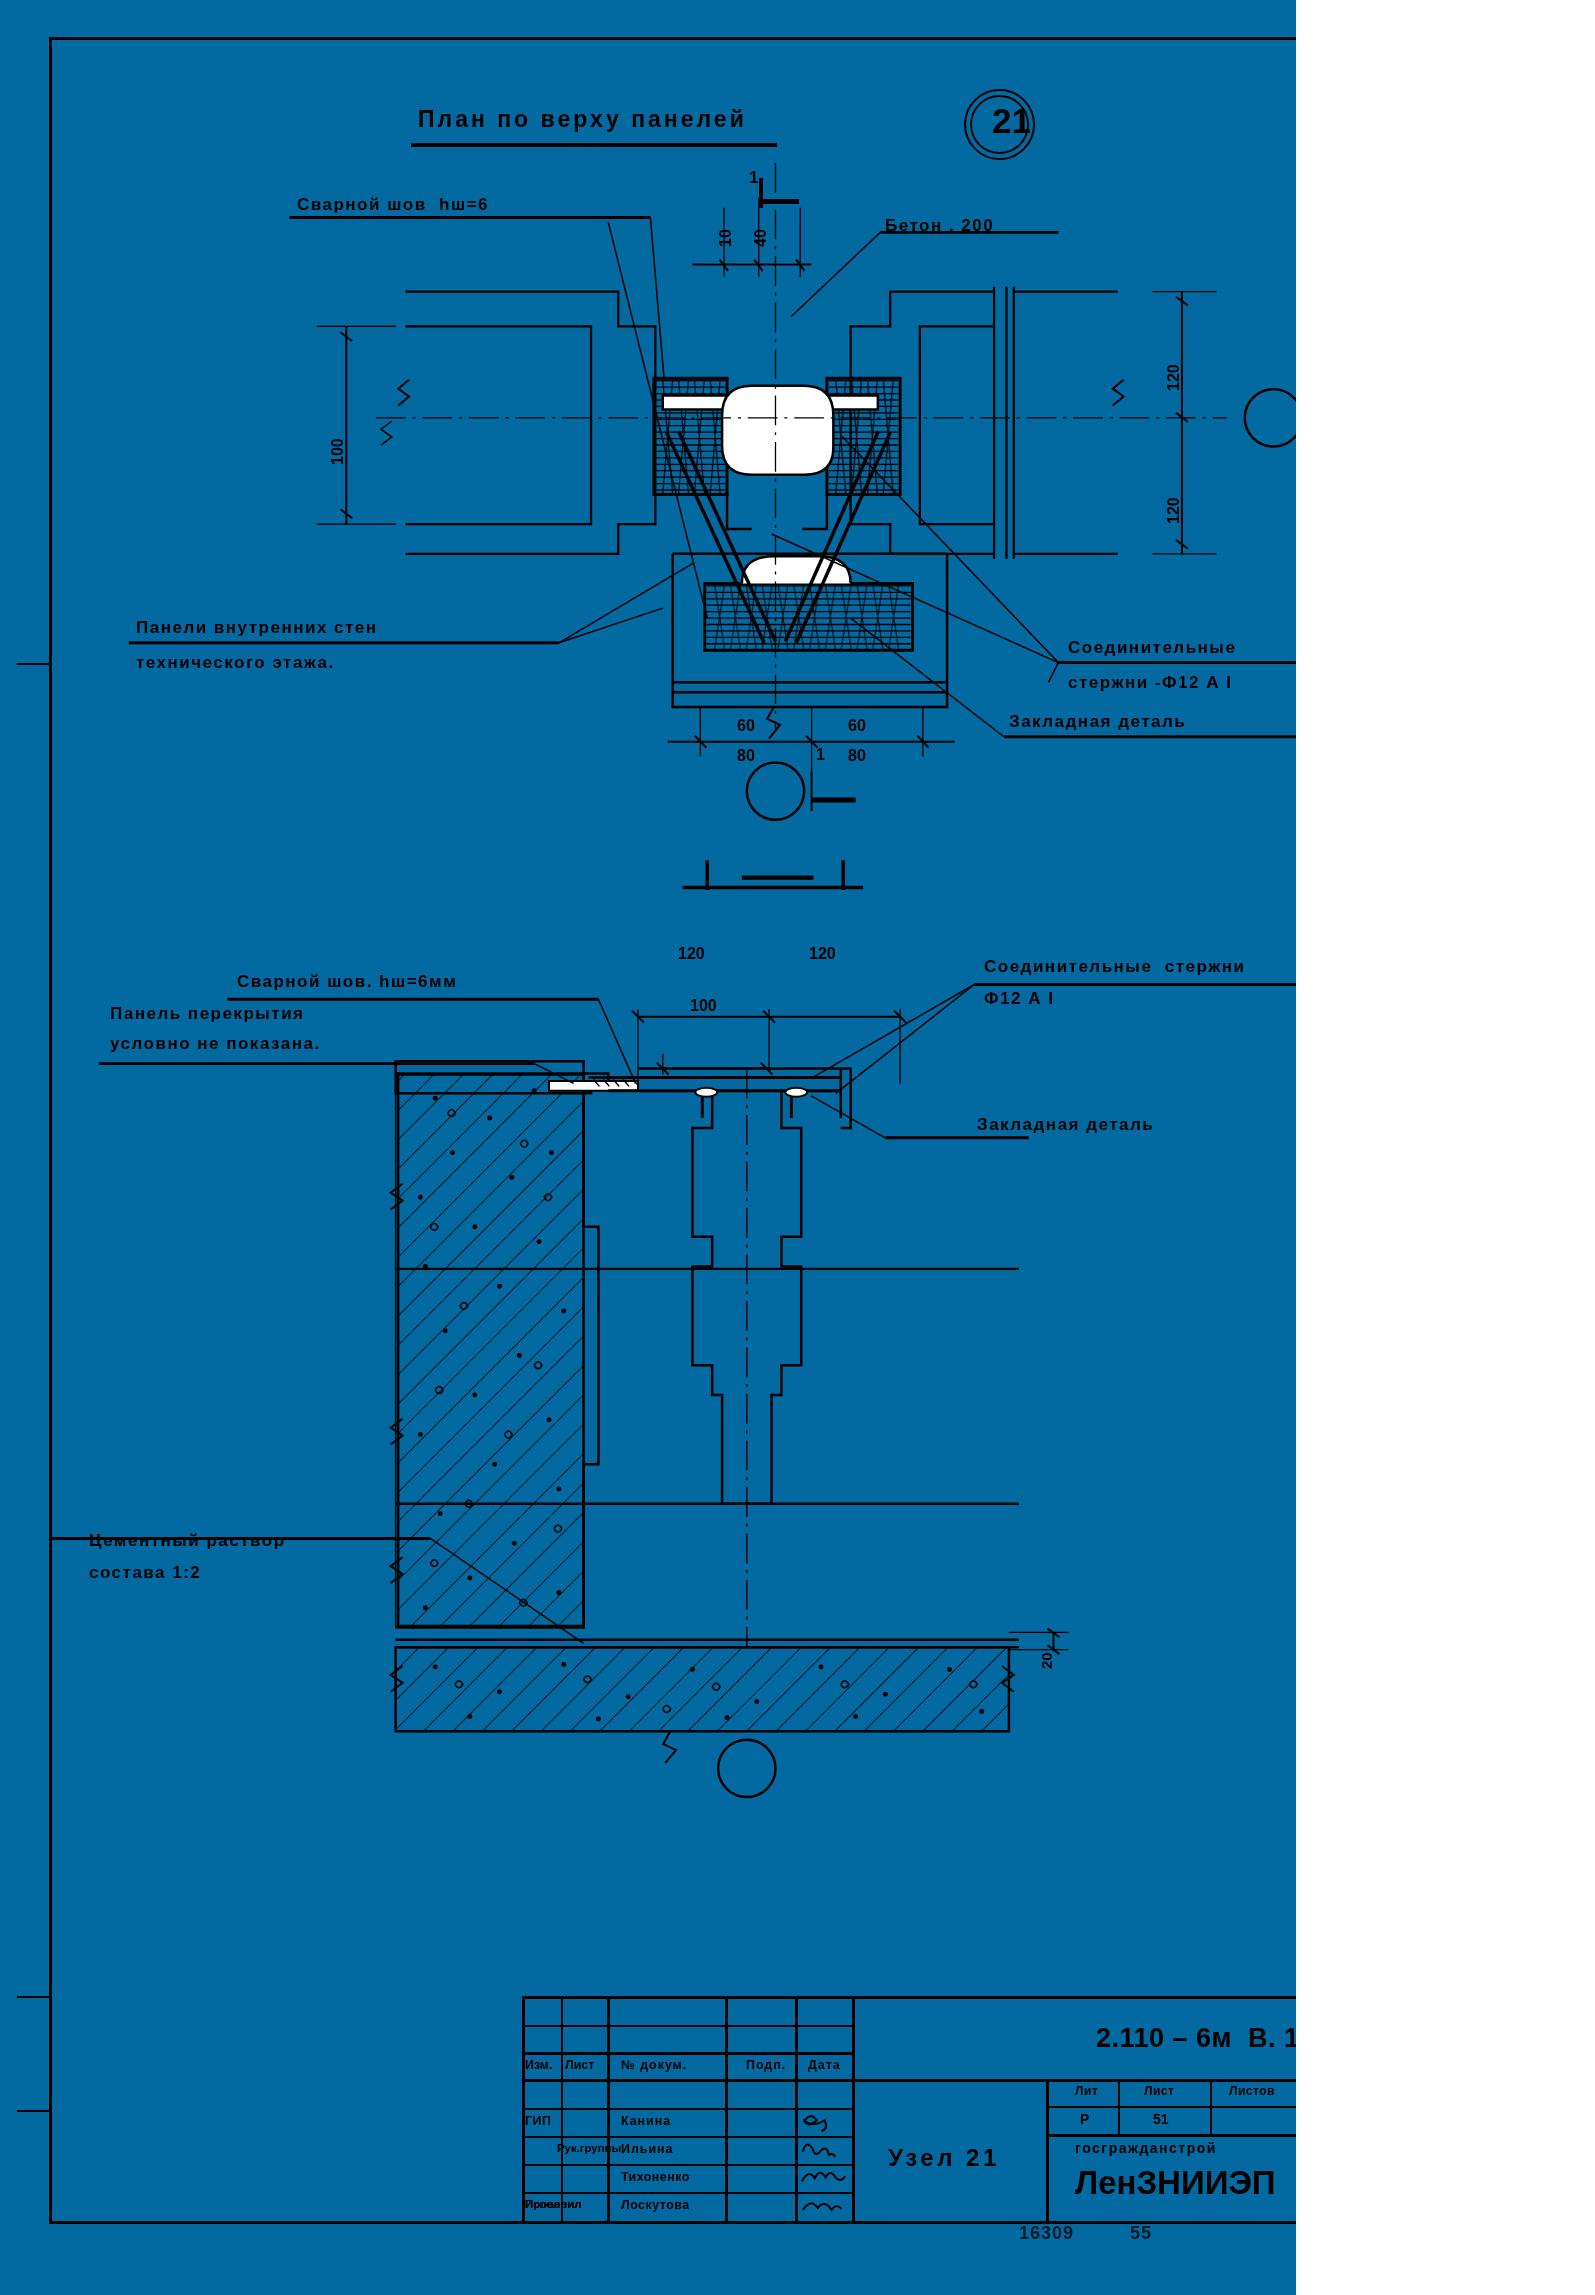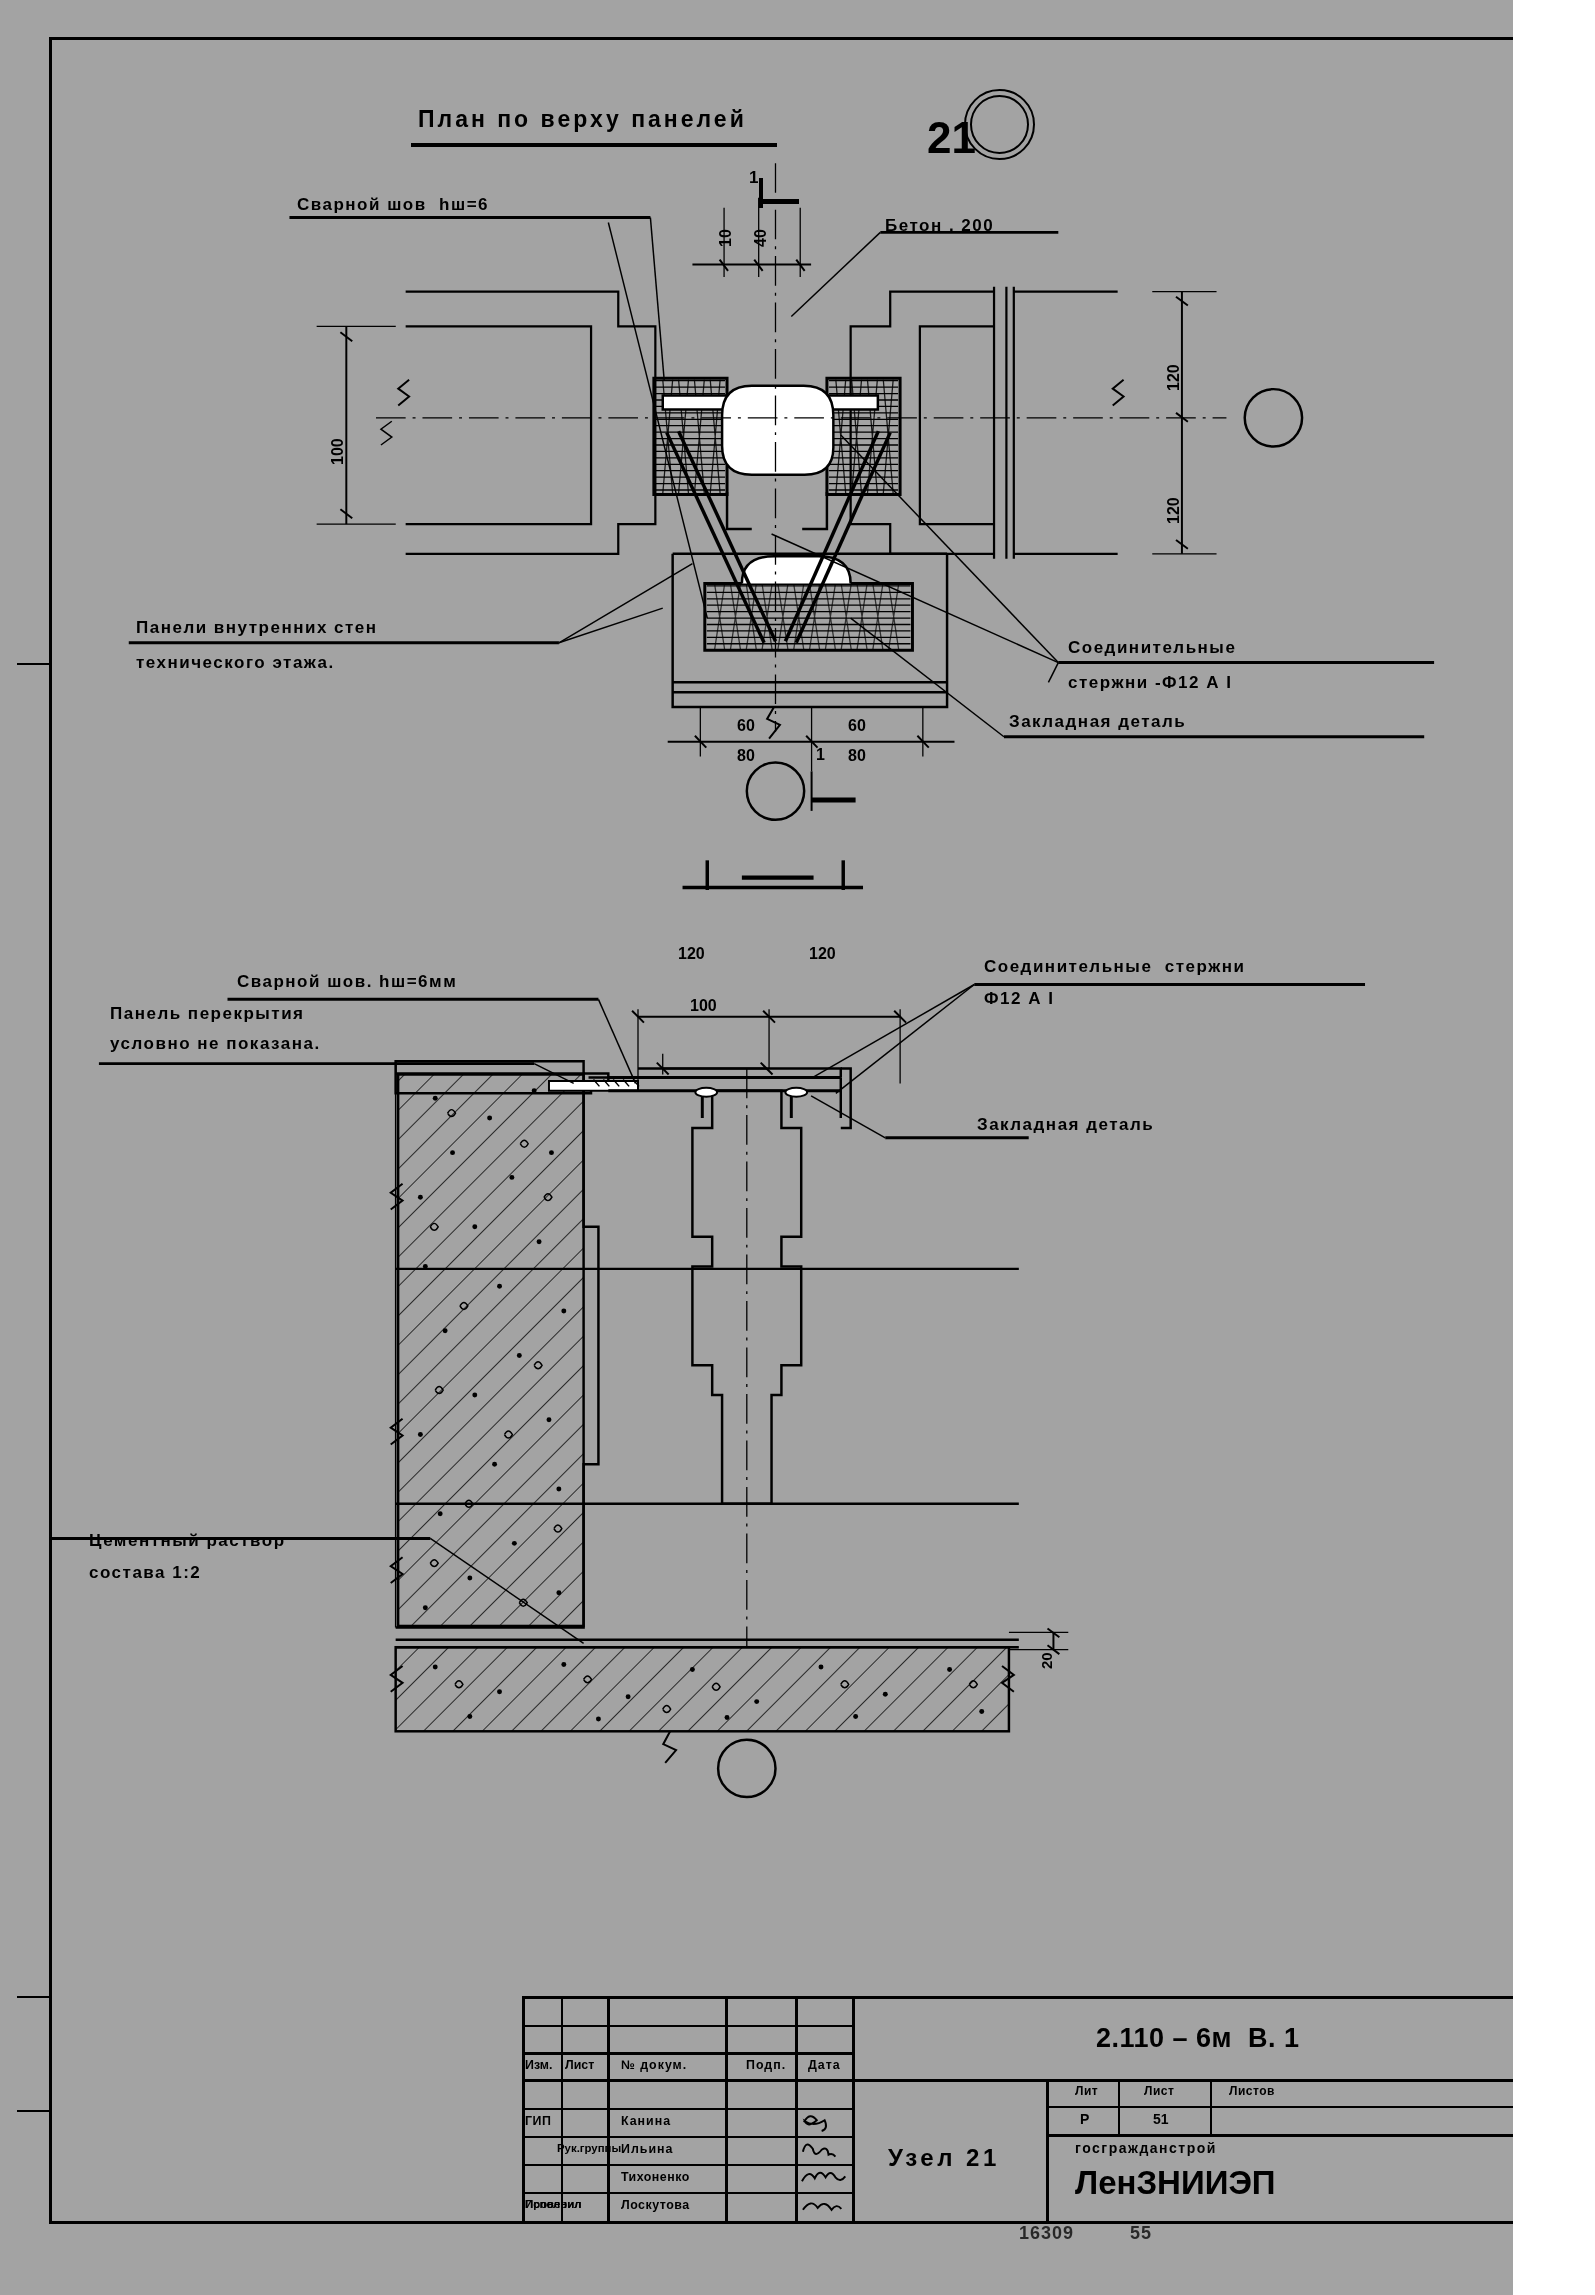--- a/index.html
+++ b/index.html
@@ -1,17 +1,17 @@
 <!DOCTYPE html>
 <html style="font-size:8px"><head>
 <meta charset="utf-8">
 <style>
   html,body{margin:0;padding:0;background:#ffffff;}
   body{font-family:"Liberation Sans",sans-serif;}
-  #sheet{position:relative;width:1513px;height:2295px;background:#a3a3a3;overflow:hidden;}
+  #sheet{position:relative;width:1296px;height:2295px;background:#0369a1;overflow:hidden;}
   .ln{position:absolute;background:#000;}
   .txt{position:absolute;color:#000;white-space:pre;font-family:"Liberation Sans",sans-serif;
        font-weight:bold;letter-spacing:1.5px;}
   .vert{transform-origin:left top;transform:rotate(-90deg);}
   .circ{position:absolute;border:2.5px solid #000;border-radius:50%;}
   svg{position:absolute;left:0;top:0;overflow:visible;}
 </style>
 </head>
 <body>
 
@@ -26,21 +26,21 @@
   <div class="ln" style="left:1556px;top:2278px;width:10px;height:2px;"></div>
   <div class="ln" style="left:17.3px;top:663px;width:35px;height:2px;"></div>
   <div class="ln" style="left:17.3px;top:1996px;width:35px;height:2px;"></div>
   <div class="ln" style="left:17.3px;top:2110px;width:35px;height:2px;"></div>
 
   <div class="txt" style="left:418px;top:106px;font-size:23px;letter-spacing:3px;">План по верху панелей</div>
   <div class="ln" style="left:411px;top:143px;width:366px;height:3.5px;"></div>
 
   <div class="circ" style="left:964px;top:89px;width:67px;height:67px;"></div>
   <div class="circ" style="left:970px;top:95px;width:55px;height:55px;border-width:2px;"></div>
-  <div class="txt" style="left:927px;top:101px;font-size:44px;letter-spacing:0;margin-top:12px;">21</div>
+  <div class="txt" style="left:992px;top:101px;font-size:35px;letter-spacing:0;">21</div>
 
   <svg width="1595" height="890" viewBox="0 0 3225 1800" style="left:0;top:0;">
     <g fill="none" stroke="#000" stroke-width="4.5">
 
       <path d="M 820 590 L 1250 590 L 1250 660 L 1325 660 L 1325 1060 L 1250 1060 L 1250 1120 L 820 1120"></path>
       <path d="M 820 660 L 1195 660 L 1195 1060 L 820 1060"></path>
 
       <path d="M 805 820 l 22 -18 l -22 -16 l 22 -18" stroke-width="4"></path>
 
       <path d="M 2010 590 L 1800 590 L 1800 660 L 1720 660 L 1720 1060 L 1800 1060 L 1800 1120 L 2010 1120"></path>

